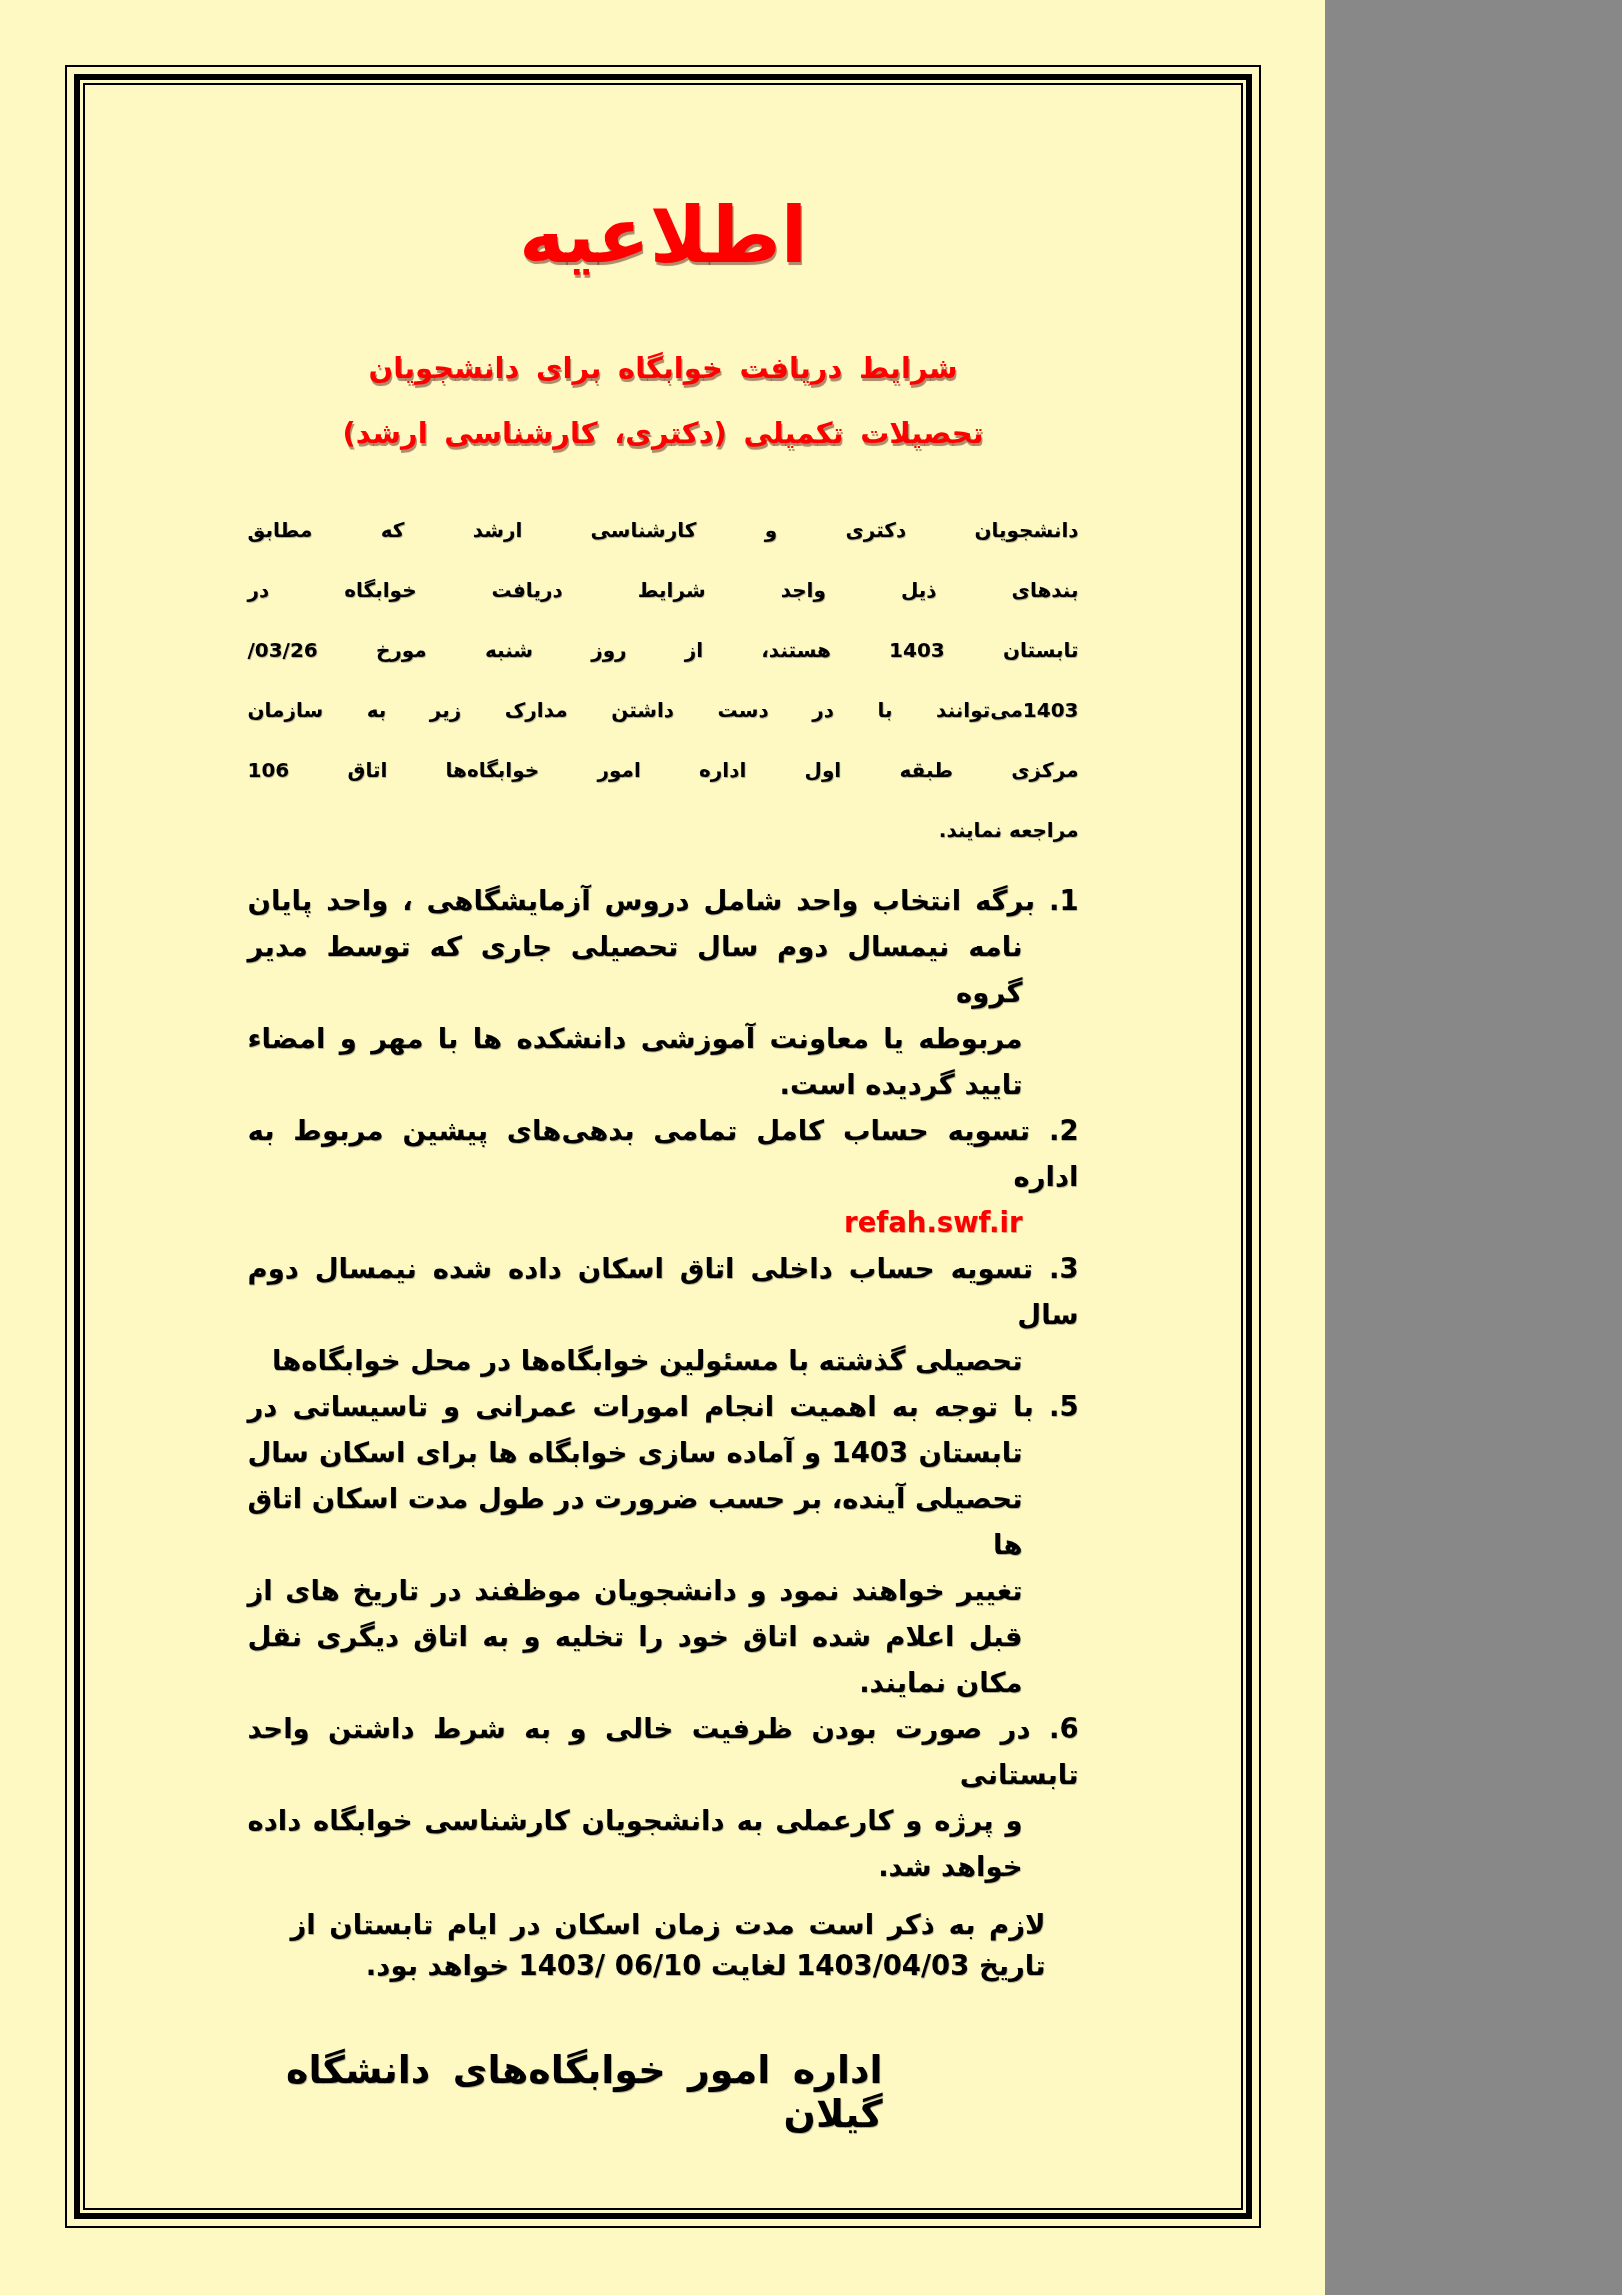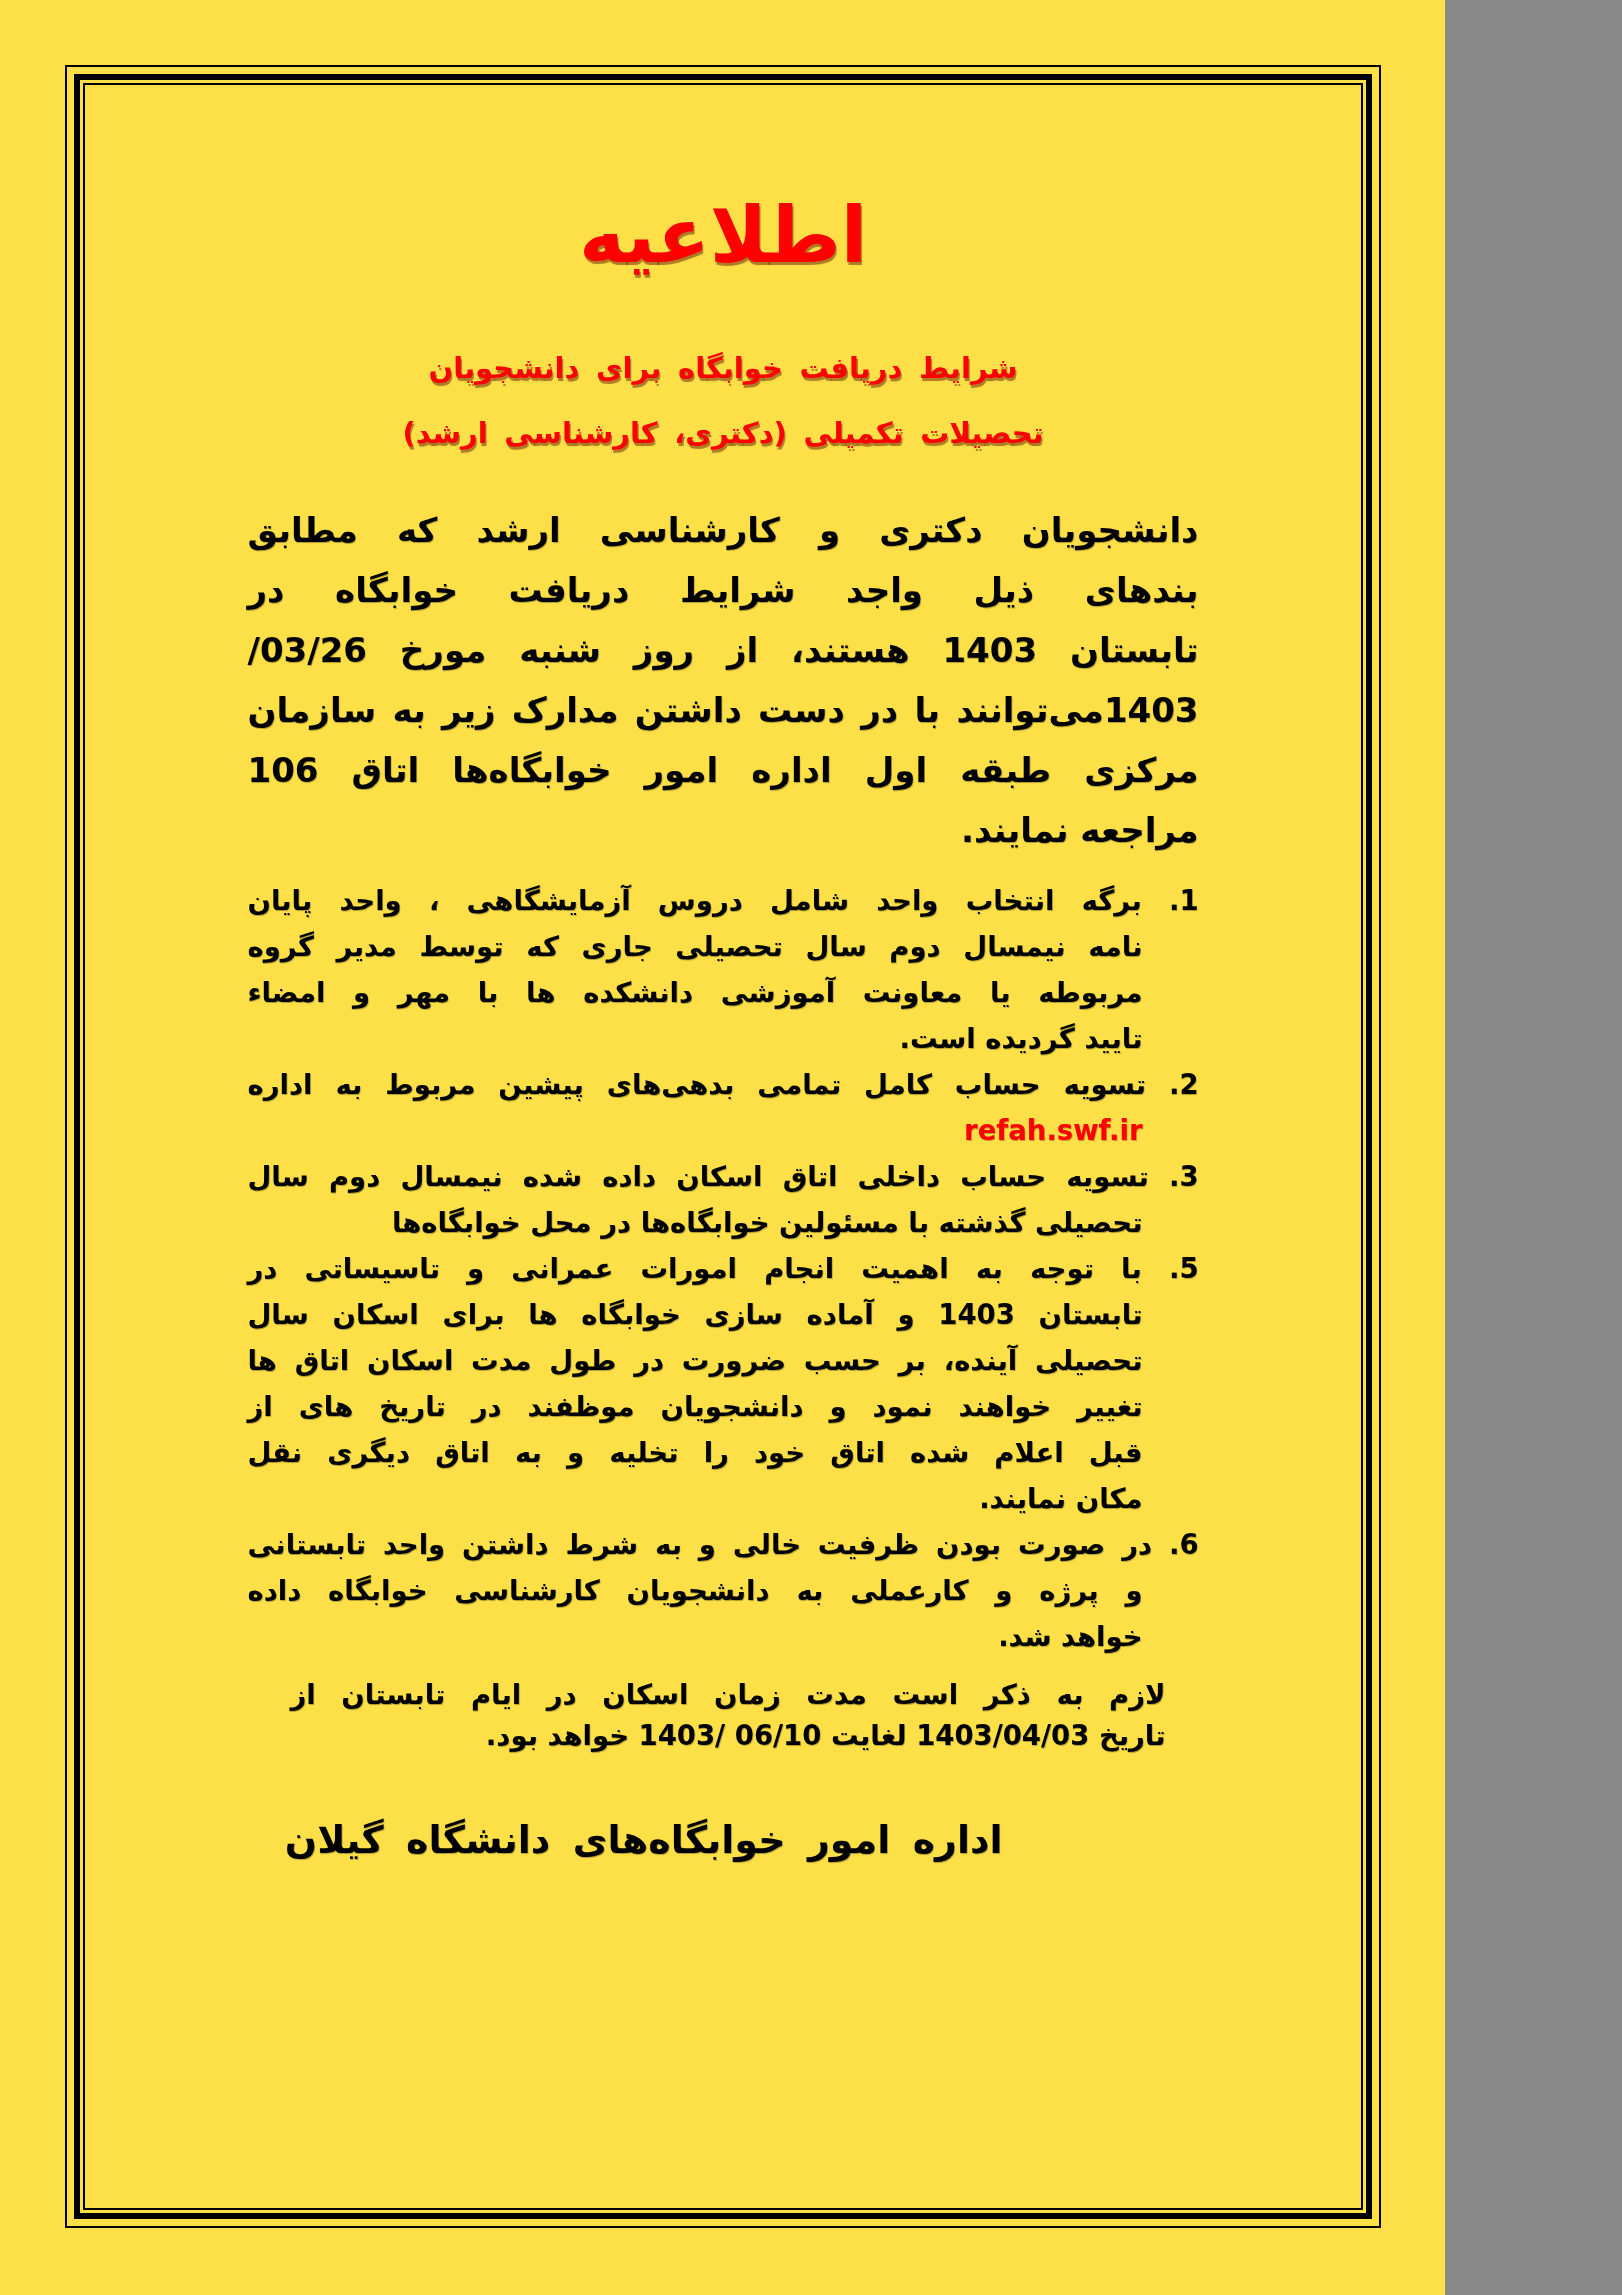--- a/index.html
+++ b/index.html
@@ -1,19 +1,19 @@
 <!DOCTYPE html>
 <html lang="fa" style="font-size:10.5px"><head>
 <meta charset="utf-8">
 <style>
   html,body { margin:0; padding:0; background:#888; }
   .page {
     position:relative;
-    width:1445px; height:2295px;
-    background:#fde047;
+    width:1325px; height:2295px;
+    background:#fef9c3;
     font-family:"DejaVu Sans", sans-serif;
     overflow:hidden;
   }
   
   .frame-outer { position:absolute; left:65px; top:65px; right:64px; bottom:67px; border:2px solid #000; }
   .frame-mid   { position:absolute; inset:7.2px; border:6.5px solid #000; }
   .frame-inner { position:absolute; inset:3.3px;  border:2.6px  solid #000; }
 
   .content {
     position:absolute; inset:0;
@@ -29,21 +29,21 @@
     text-align:center;
     font-size:77px;
     font-weight:bold;
     line-height:1.25;
   }
   .subtitle { margin-top:25px; font-weight:bold; }
   .subtitle .line { text-align:center; font-size:29px; line-height:65px; word-spacing:6.5px; }
 
   .body-text { font-weight:bold; text-shadow:0.7px 1.3px 0.7px rgba(0,0,0,0.3); }
 
-  .intro { margin-top:34px; font-size:34px; }
+  .intro { margin-top:34px; font-size:20px; }
   .intro .line { line-height:60px; }
 
   .line.j   { text-align:justify; text-align-last:justify; }
   .line.end { text-align:right; }
   .line.center { text-align:center; text-align-last:center; }
 
   .ltr { direction:ltr; unicode-bidi:isolate; }
 
   .list { margin-top:17px; font-size:27.5px; }
   .list .line { line-height:46px; }

